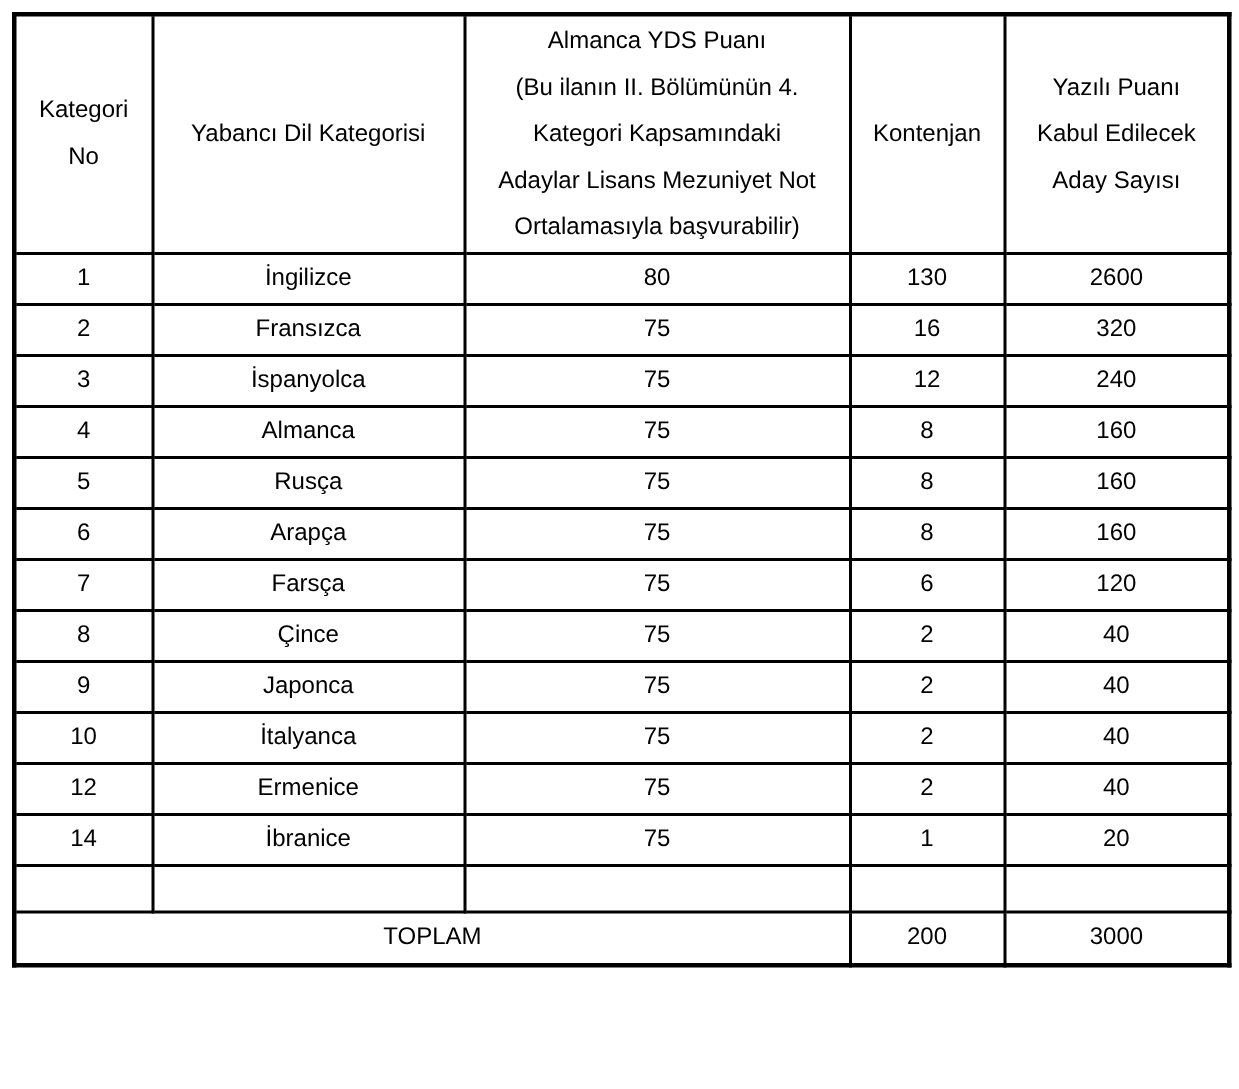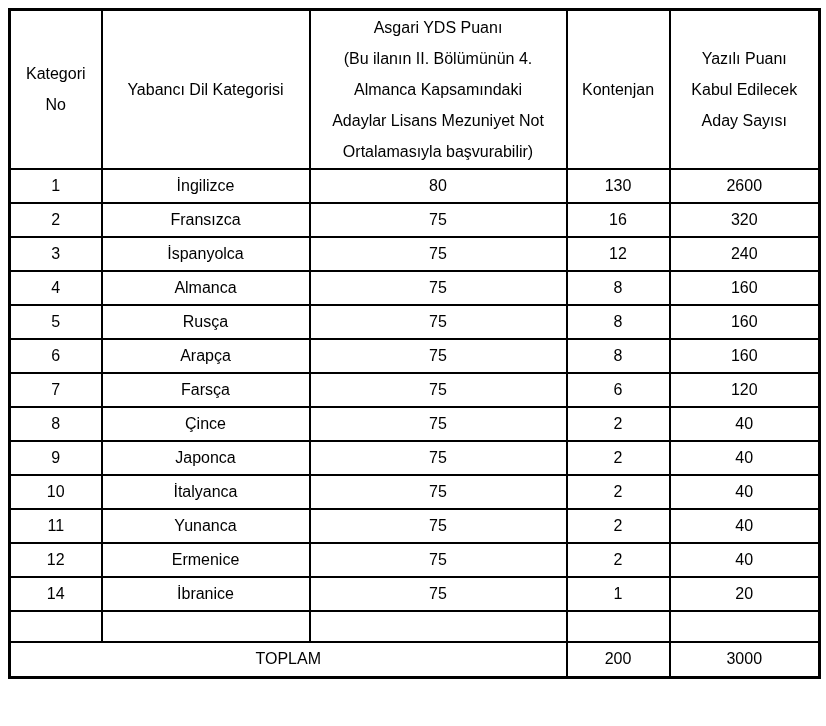--- a/index.html
+++ b/index.html
@@ -49,23 +49,23 @@
     <thead>
       <tr>
         <th>
             <div class="hline">Kategori</div>
             <div class="hline">No</div>
           </th>
         <th>
           <div class="hline">Yabancı Dil Kategorisi</div>
         </th>
         <th>
-            <div class="hline">Asgari YDS Puanı</div>
+            <div class="hline">Almanca YDS Puanı</div>
             <div class="hline">(Bu ilanın II. Bölümünün 4.</div>
-            <div class="hline">Almanca Kapsamındaki</div>
+            <div class="hline">Kategori Kapsamındaki</div>
             <div class="hline">Adaylar Lisans Mezuniyet Not</div>
             <div class="hline">Ortalamasıyla başvurabilir)</div>
           </th>
         <th>
           <div class="hline">Kontenjan</div>
         </th>
         <th>
             <div class="hline">Yazılı Puanı</div>
             <div class="hline">Kabul Edilecek</div>
             <div class="hline">Aday Sayısı</div>
@@ -147,27 +147,20 @@
   </tr>
 
   <tr>
     <td>10</td>
     <td>İtalyanca</td>
     <td>75</td>
     <td>2</td>
     <td>40</td>
   </tr>
 
-  <tr>
-    <td>11</td>
-    <td>Yunanca</td>
-    <td>75</td>
-    <td>2</td>
-    <td>40</td>
-  </tr>
 
   <tr>
     <td>12</td>
     <td>Ermenice</td>
     <td>75</td>
     <td>2</td>
     <td>40</td>
   </tr>
 
 

